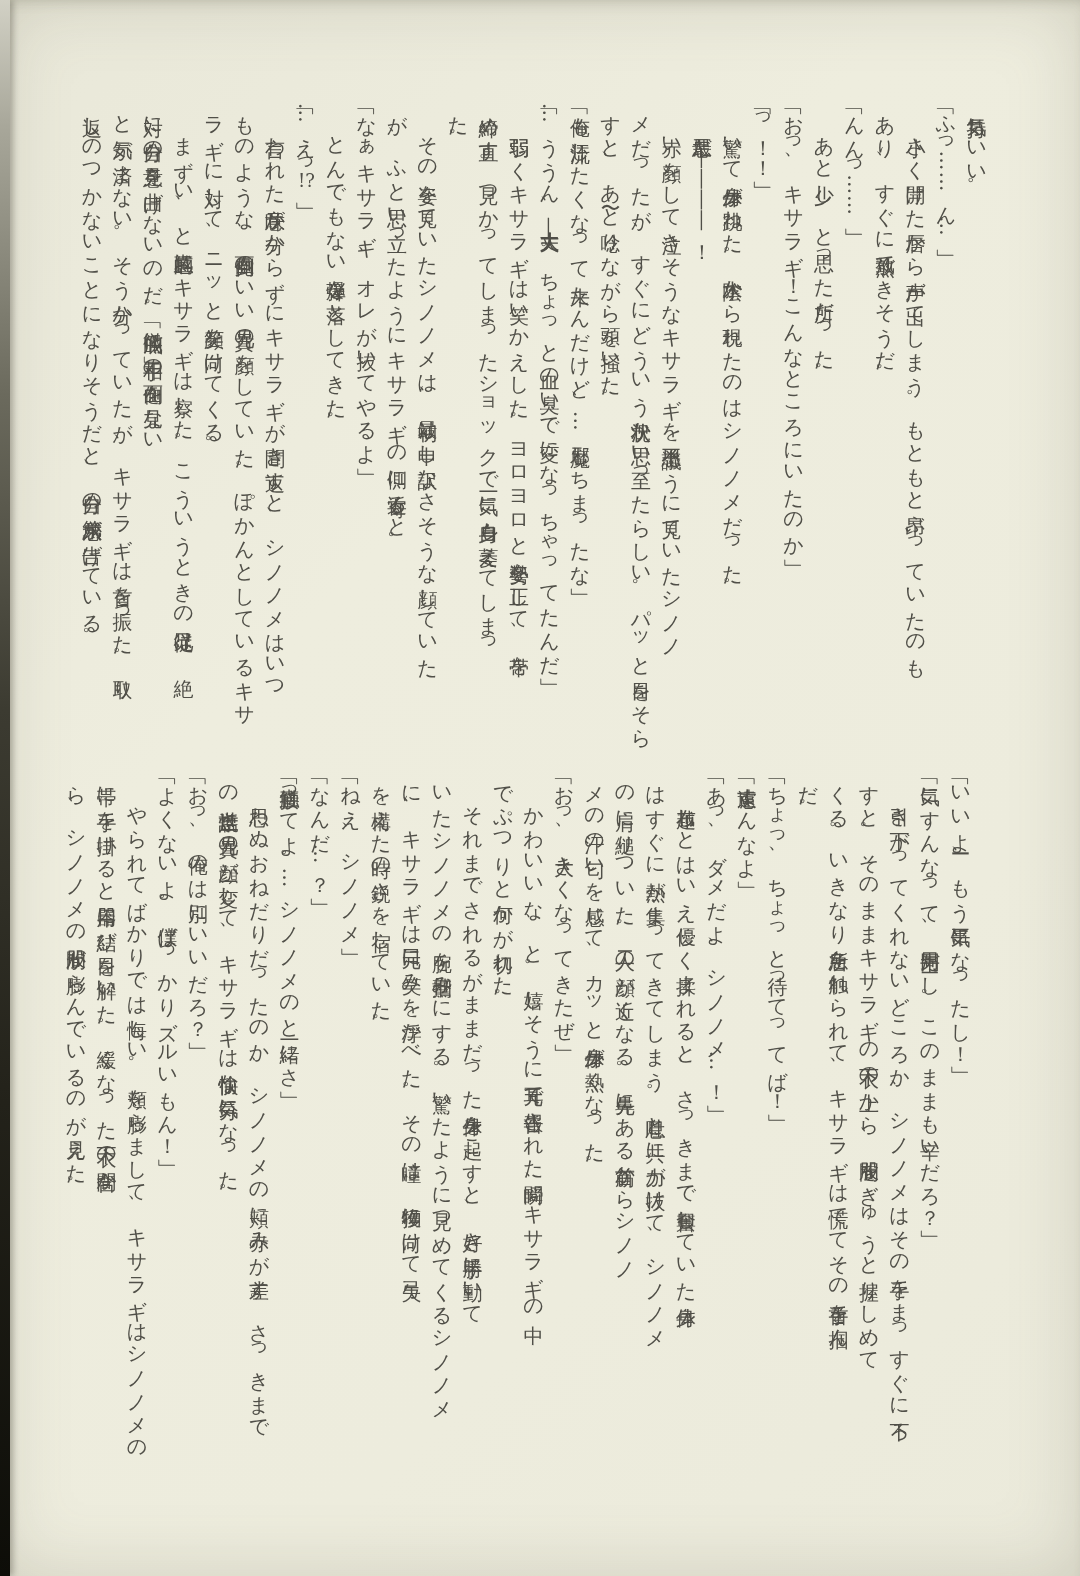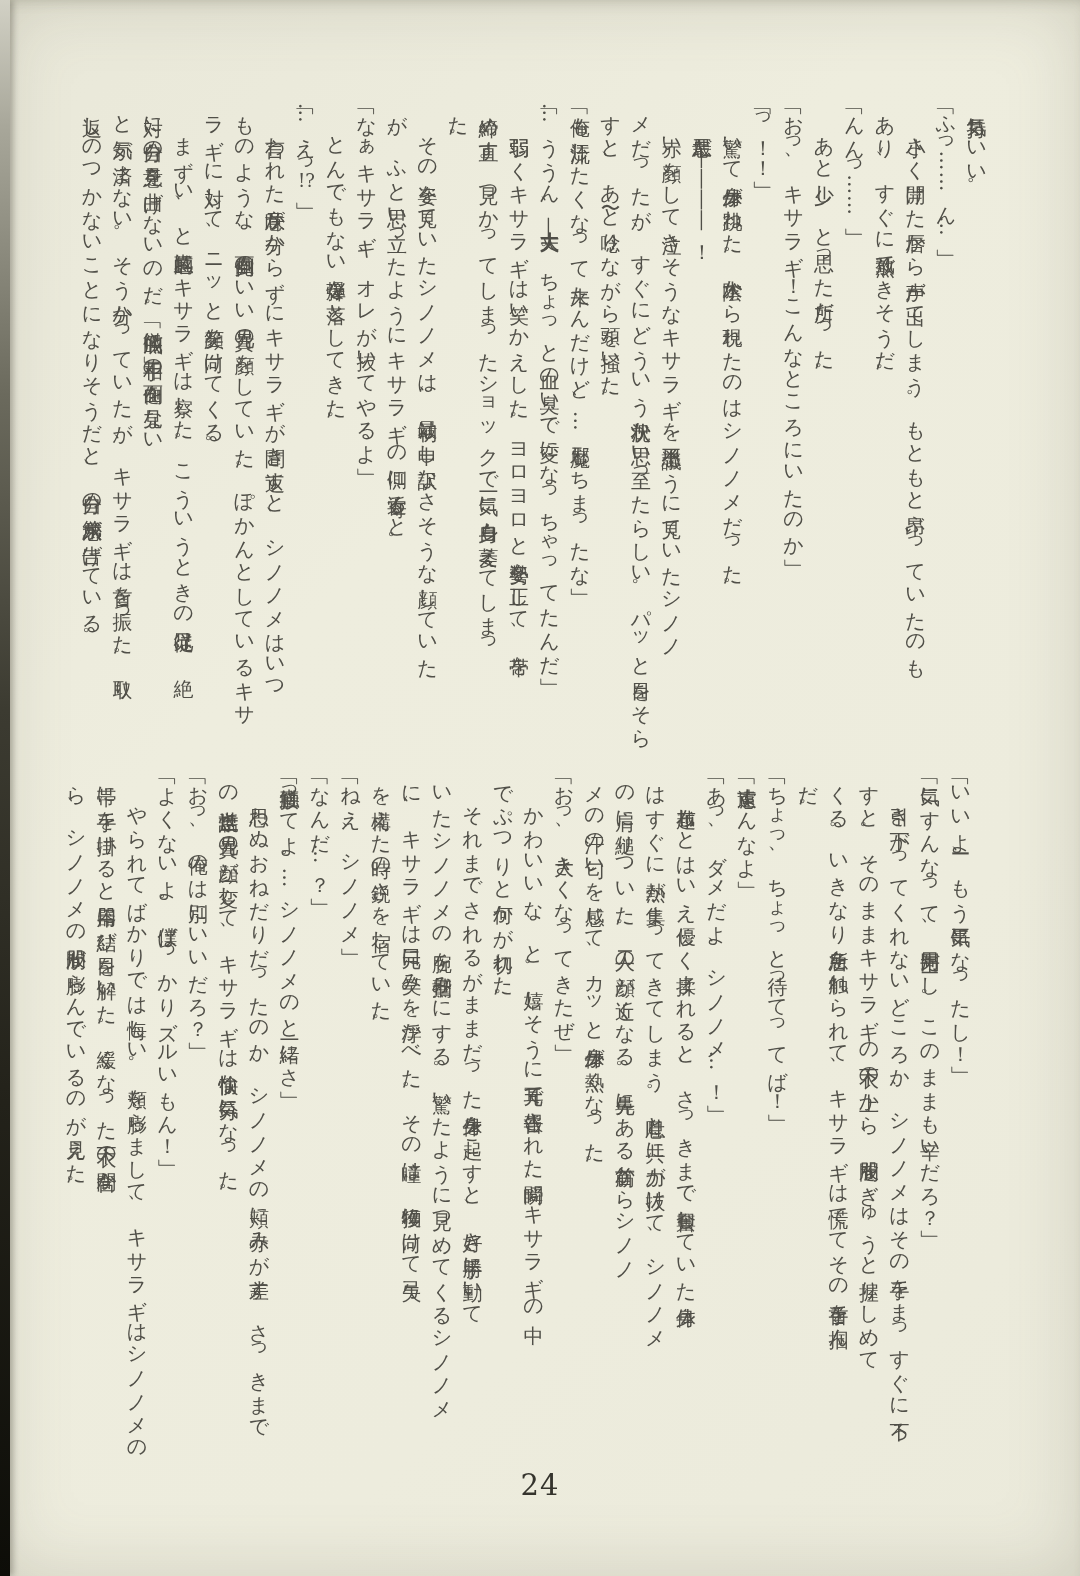--- a/index.html
+++ b/index.html
@@ -125,14 +125,13 @@
       <p class="tcol">「直接触ってよ。…シノノメのと一緒にさ」</p>
       <p class="tcol">　思わぬおねだりだったのか、シノノメの頬に赤みが差す。さっきまで</p>
       <p class="tcol">の世話焼き兄貴の顔が一変して、キサラギは愉快な気分になった。</p>
       <p class="tcol">「おっ、俺のは別にいいだろ？」</p>
       <p class="tcol">「よくないよ。僕ばっかりズルいもん！」</p>
       <p class="tcol">　やられてばかりでは悔しい。頬を膨らまして、キサラギはシノノメの</p>
       <p class="tcol">帯に手を掛けると器用に結び目を解いた。緩くなった下衣の合間か</p>
       <p class="tcol">ら、シノノメの股間が膨らんでいるのが見えた。</p>
     </div>
 
-  <div class="page-number">24</div>
 </div>
 
 </body></html>

